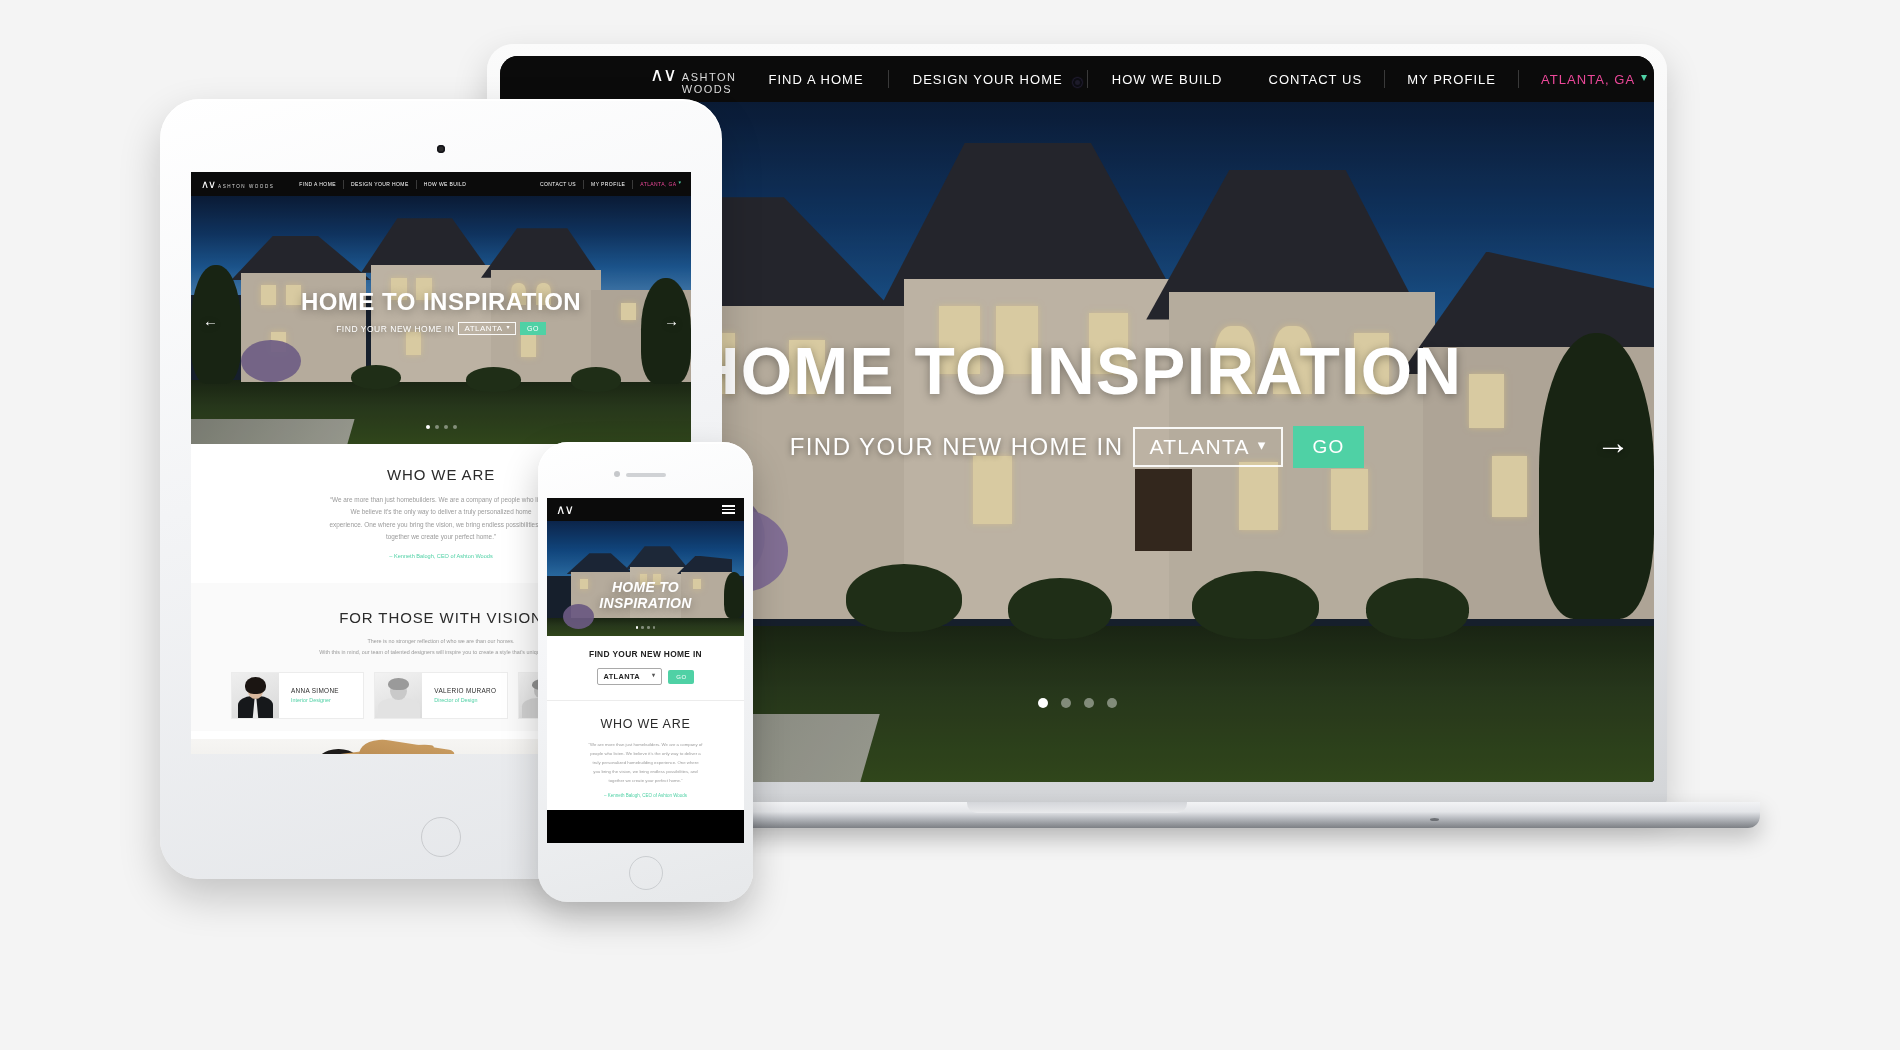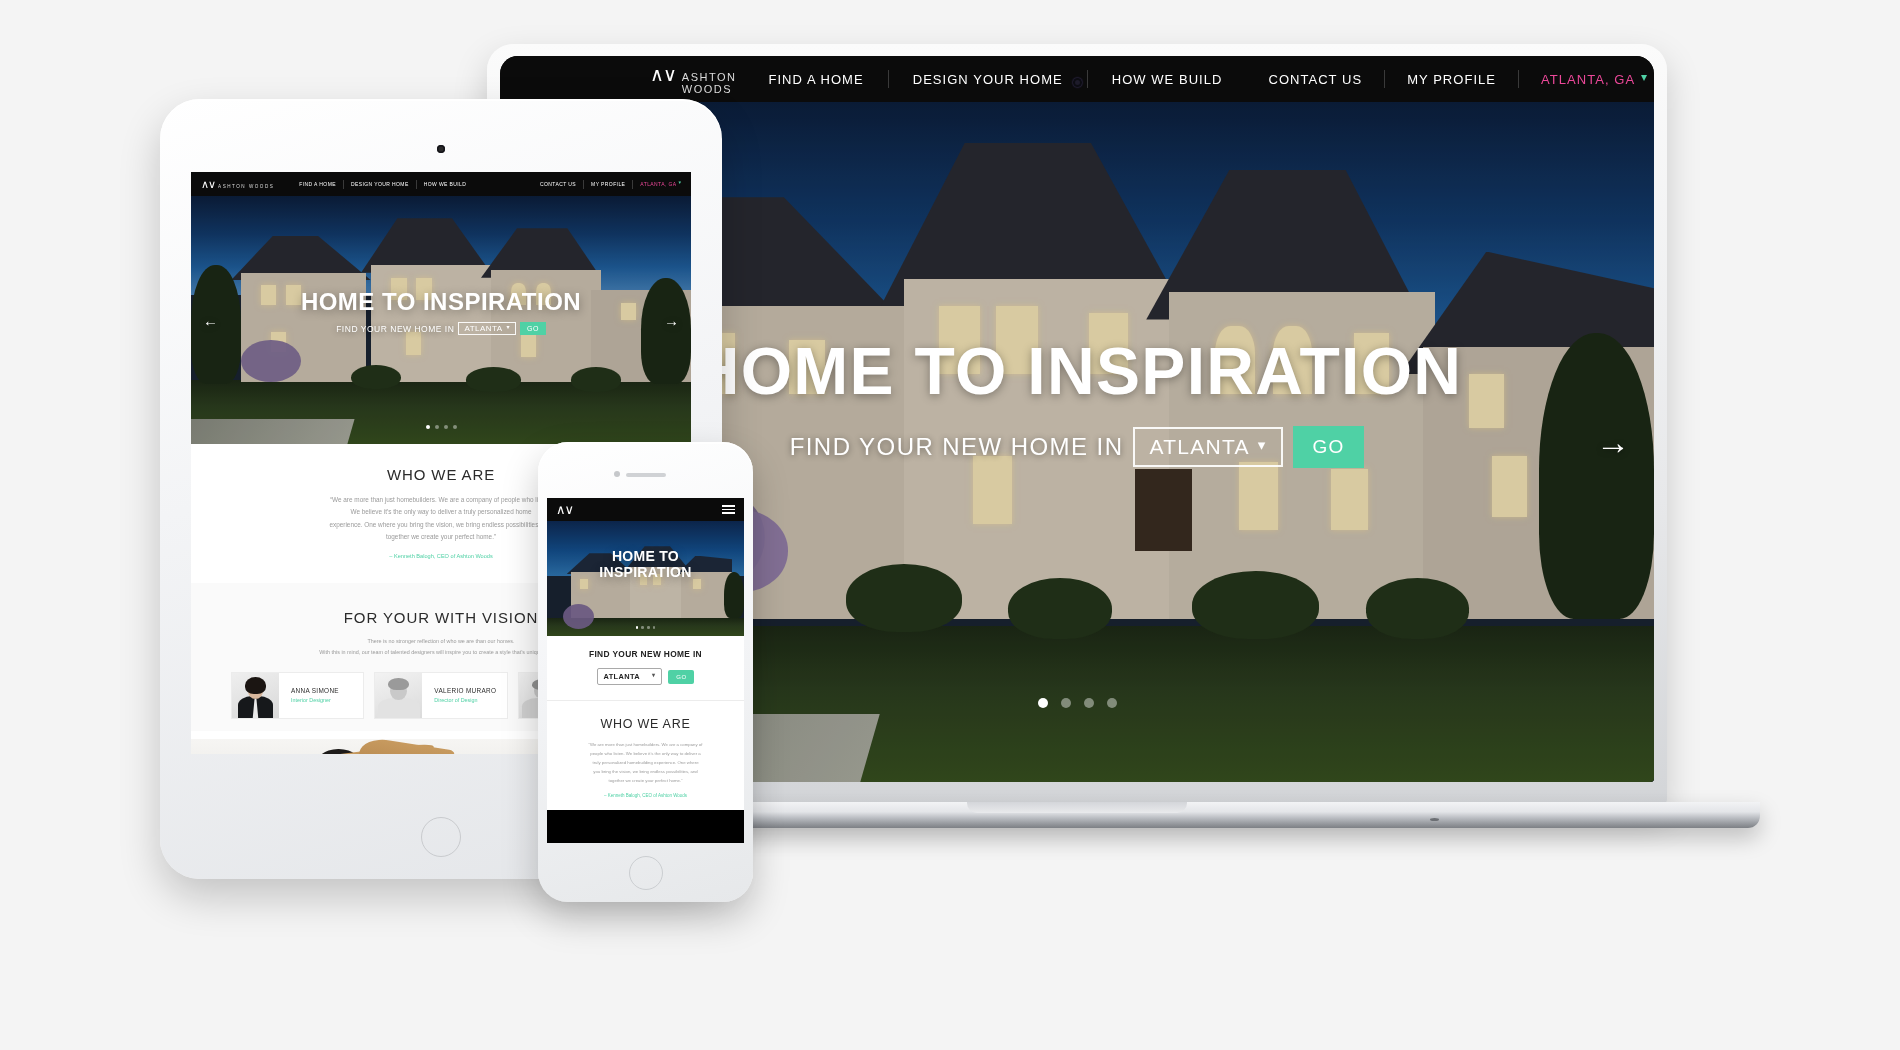--- a/index.html
+++ b/index.html
@@ -377,21 +377,21 @@
           <div class="sec-body" style="font-size:6.4px;line-height:1.95;margin-top:11px;">
             <div>“We are more than just homebuilders. We are a company of people who listen.</div>
             <div>We believe it’s the only way to deliver a truly personalized home</div>
             <div>experience. One where you bring the vision, we bring endless possibilities, and</div>
             <div>together we create your perfect home.”</div>
           </div>
           <div class="sec-attr" style="font-size:5.6px;margin-top:9px;">– Kenneth Balogh, CEO of Ashton Woods</div>
         </div>
 
         <div class="sec alt" style="padding:26px 40px 12px;">
-          <div class="sec-title" style="font-size:15px;">FOR YOUR WITH VISION</div>
+          <div class="sec-title" style="font-size:15px;">FOR THOSE WITH VISION</div>
           <div class="sec-body" style="font-size:5.4px;line-height:2;margin-top:10px;">
             <div>There is no stronger reflection of who we are than our homes.</div>
             <div>With this in mind, our team of talented designers will inspire you to create a style that’s uniquely yours.</div>
           </div>
 
           <div class="cards" style="margin-top:14px;">
             <div class="card" style="width:155px;height:47px;">
               <div class="card-photo" style="width:47px;height:47px;">
                 <div class="pp">
                   <div class="bg" style="background:linear-gradient(160deg,#efefef,#d8d8d8);"></div>
@@ -491,21 +491,21 @@
             <div class="mass" style="left:68%;top:44%;width:26%;height:40%;"></div>
             <div class="win" style="left:17%;top:50%;width:4%;height:9%;"></div>
             <div class="win" style="left:47%;top:46%;width:4%;height:10%;"></div>
             <div class="win" style="left:54%;top:46%;width:4%;height:10%;"></div>
             <div class="win" style="left:74%;top:50%;width:4%;height:9%;"></div>
             <div class="lilac" style="left:8%;top:72%;width:16%;height:22%;background:#7a6694;"></div>
             <div class="tree" style="left:90%;top:44%;width:10%;height:40%;"></div>
             <div class="hero-overlay"></div>
           </div>
 
-          <div class="hero-center" style="top:28px;">
+          <div class="hero-center" style="top:59px;font-style:italic;">
             <div class="hero-title" style="font-size:14px;">HOME TO</div>
             <div class="hero-title" style="font-size:14px;margin-top:2px;">INSPIRATION</div>
           </div>
 
           <div class="dots" style="bottom:7px;gap:3px;">
             <span class="dot active" style="width:2.6px;height:2.6px;"></span>
             <span class="dot" style="width:2.6px;height:2.6px;"></span>
             <span class="dot" style="width:2.6px;height:2.6px;"></span>
             <span class="dot" style="width:2.6px;height:2.6px;"></span>
           </div>

